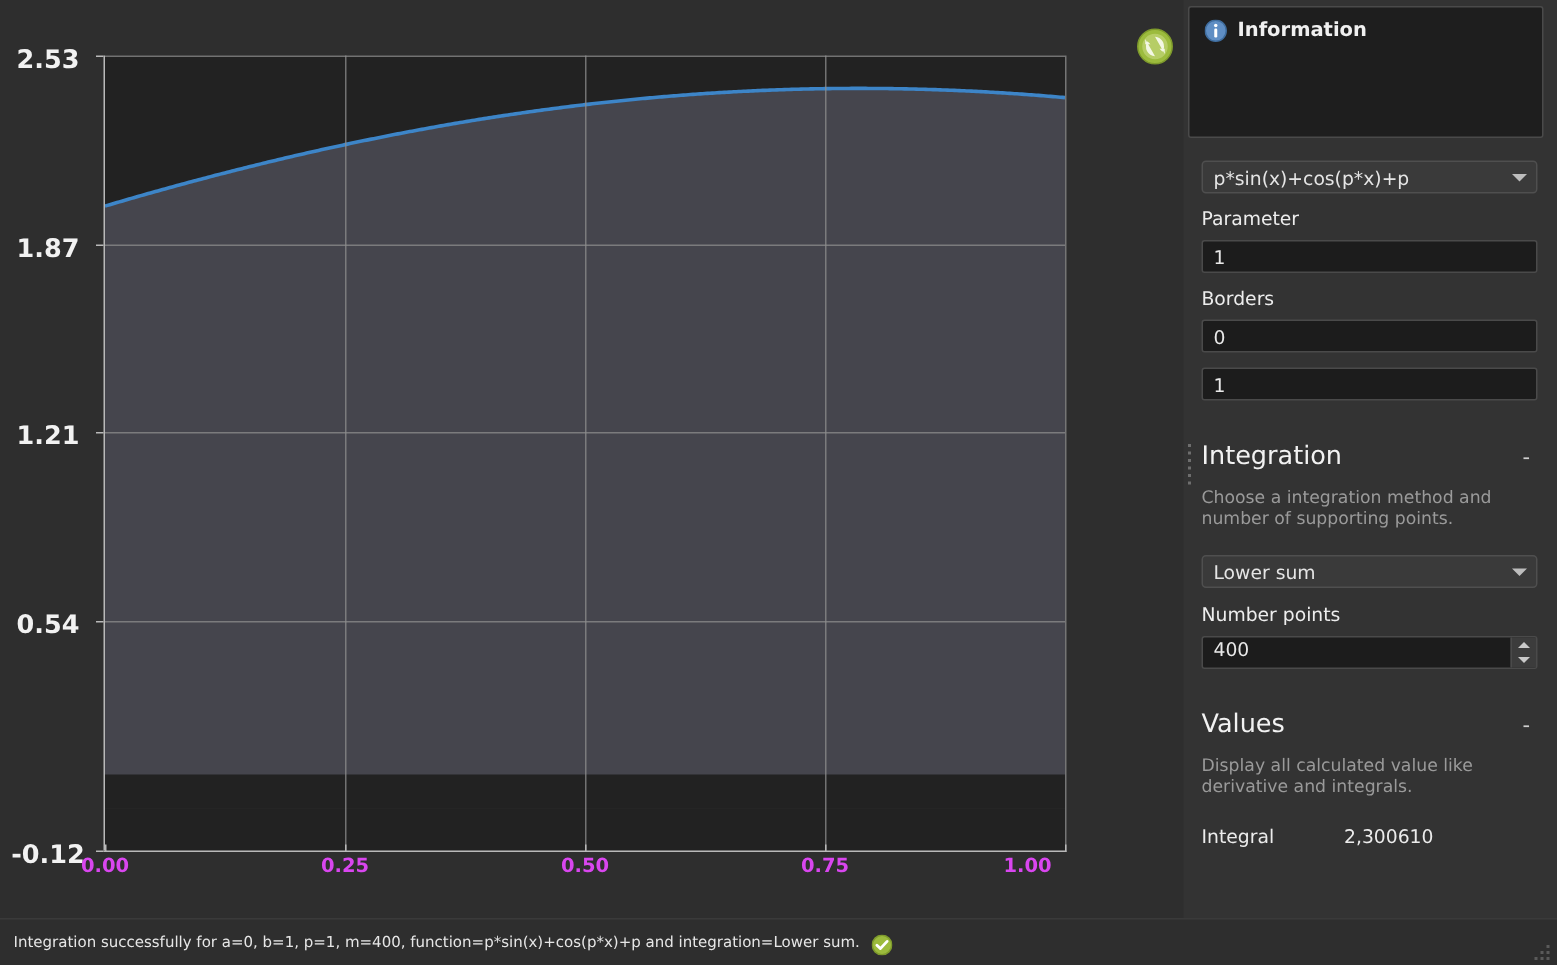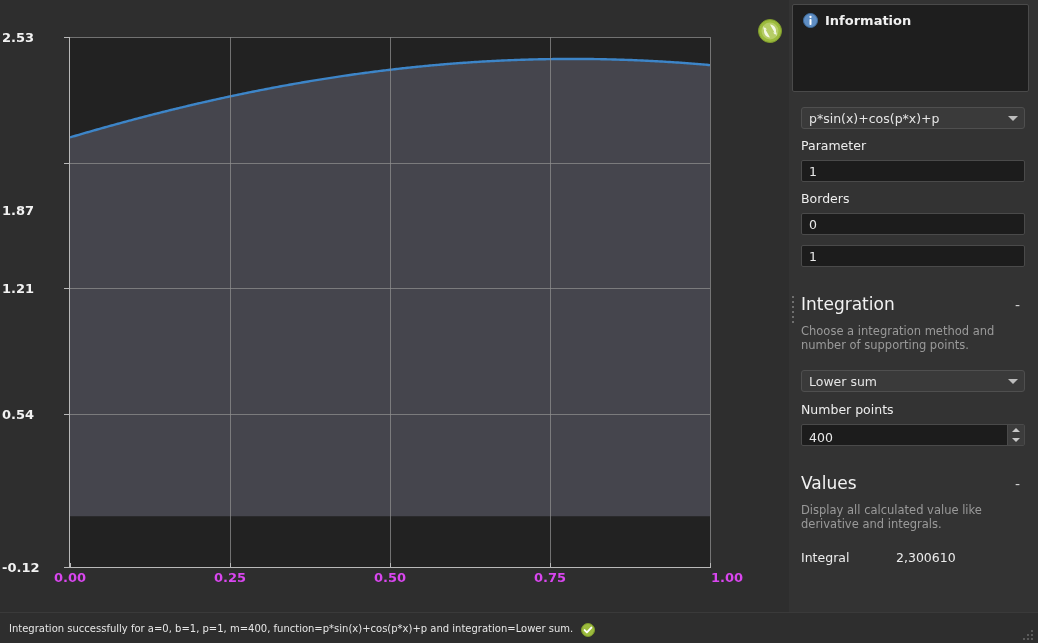--- a/index.html
+++ b/index.html
@@ -27,22 +27,22 @@
   }
   #fill-area{
     position:absolute;left:0;top:0;width:640px;height:502px;
   }
   .gridline-h{position:absolute;left:0;width:640px;height:1px;background:#8e8e8e;opacity:.75;}
   .gridline-v{position:absolute;top:0;height:530px;width:1px;background:#8e8e8e;opacity:.75;}
   #axis-y{position:absolute;left:69px;top:37px;width:1px;height:530px;background:#b9b9b9;}
   #axis-x{position:absolute;left:69px;top:567px;width:642px;height:1px;background:#b9b9b9;}
 
   .ytick-label{
-    position:absolute;right:0;text-align:left;
-    font-size:13px;color:#f2f2f2;font-weight:bold;white-space:nowrap;
+    position:absolute;right:0;text-align:center;
+    font-size:17px;color:#f2f2f2;font-weight:bold;white-space:nowrap;
     font-family:"DejaVu Sans","Liberation Sans",sans-serif;
   }
   .ytick-mark{position:absolute;left:64px;width:5px;height:1px;background:#b9b9b9;}
   .xtick-label{
     position:absolute;top:570px;text-align:center;width:60px;
     font-size:13px;color:#d946ef;font-weight:bold;
   }
   .xtick-mark{position:absolute;top:563px;width:1px;height:5px;background:#b9b9b9;}
 
   
@@ -77,21 +77,21 @@
   .field-label{position:absolute;left:12px;font-size:12.5px;color:#ededed;}
   .text-input{
     position:absolute;left:12px;width:224px;height:22px;
     background:#1c1c1c;border:1px solid #4a4a4a;border-radius:2px;
     box-sizing:border-box;display:flex;align-items:center;
     padding-left:7px;font-size:12.5px;color:#e9e9e9;
   }
   .spin-input{
     position:absolute;left:12px;width:224px;height:22px;
     background:#1c1c1c;border:1px solid #4a4a4a;border-radius:2px;
-    box-sizing:border-box;display:flex;align-items:flex-end;justify-content:space-between;
+    box-sizing:border-box;display:flex;align-items:flex-start;justify-content:space-between;
     padding-left:7px;font-size:12.5px;color:#e9e9e9;
   }
   .spin-btns{
     width:16px;height:20px;background:#3c3c3c;border-left:1px solid #4a4a4a;
     display:flex;flex-direction:column;align-items:center;justify-content:space-around;
   }
   .spin-up{width:0;height:0;border-left:4px solid transparent;border-right:4px solid transparent;border-bottom:4px solid #c9c9c9;}
   .spin-dn{width:0;height:0;border-left:4px solid transparent;border-right:4px solid transparent;border-top:4px solid #c9c9c9;}
 
   .section-head{
@@ -146,36 +146,36 @@
     <div id="axis-y"></div>
     <div id="axis-x"></div>
 
     <div class="ytick-mark" style="top:37px;"></div>
     <div class="ytick-mark" style="top:162.5px;"></div>
     <div class="ytick-mark" style="top:288px;"></div>
     <div class="ytick-mark" style="top:413.5px;"></div>
     <div class="ytick-mark" style="top:567px;"></div>
 
     <div class="ytick-label" style="top:30px;width:60px;left:2px;">2.53</div>
-    <div class="ytick-label" style="top:155.5px;width:60px;left:2px;margin-top:47px;">1.87</div>
+    <div class="ytick-label" style="top:155.5px;width:60px;left:2px;">1.87</div>
     <div class="ytick-label" style="top:281px;width:60px;left:2px;">1.21</div>
     <div class="ytick-label" style="top:406.5px;width:60px;left:2px;">0.54</div>
     <div class="ytick-label" style="top:560px;width:60px;left:2px;">-0.12</div>
 
     <div class="xtick-mark" style="left:70px;"></div>
     <div class="xtick-mark" style="left:230px;"></div>
     <div class="xtick-mark" style="left:390px;"></div>
     <div class="xtick-mark" style="left:550px;"></div>
     <div class="xtick-mark" style="left:710px;"></div>
 
     <div class="xtick-label" style="left:40px;">0.00</div>
     <div class="xtick-label" style="left:200px;">0.25</div>
     <div class="xtick-label" style="left:360px;">0.50</div>
     <div class="xtick-label" style="left:520px;">0.75</div>
-    <div class="xtick-label" style="left:697px;">1.00</div>
+    <div class="xtick-label" style="left:655px;">1.00</div>
   </div>
 
   <div id="reload-icon">
     <svg viewBox="0 0 26 26" width="26" height="26">
       <circle cx="13" cy="13" r="11.5" fill="#9cbb3d" stroke="#7e9a2c" stroke-width="1"></circle>
       <circle cx="13" cy="13" r="8.5" fill="#b6cd66"></circle>
       <path d="M13 6.5 A6.5 6.5 0 0 1 18 16.5 L16 14.5 L19.5 14.5 L19.5 18 Z" fill="#f3f7e4"></path>
       <path d="M13 19.5 A6.5 6.5 0 0 1 8 9.5 L10 11.5 L6.5 11.5 L6.5 8 Z" fill="#f3f7e4"></path>
     </svg>
   </div>

